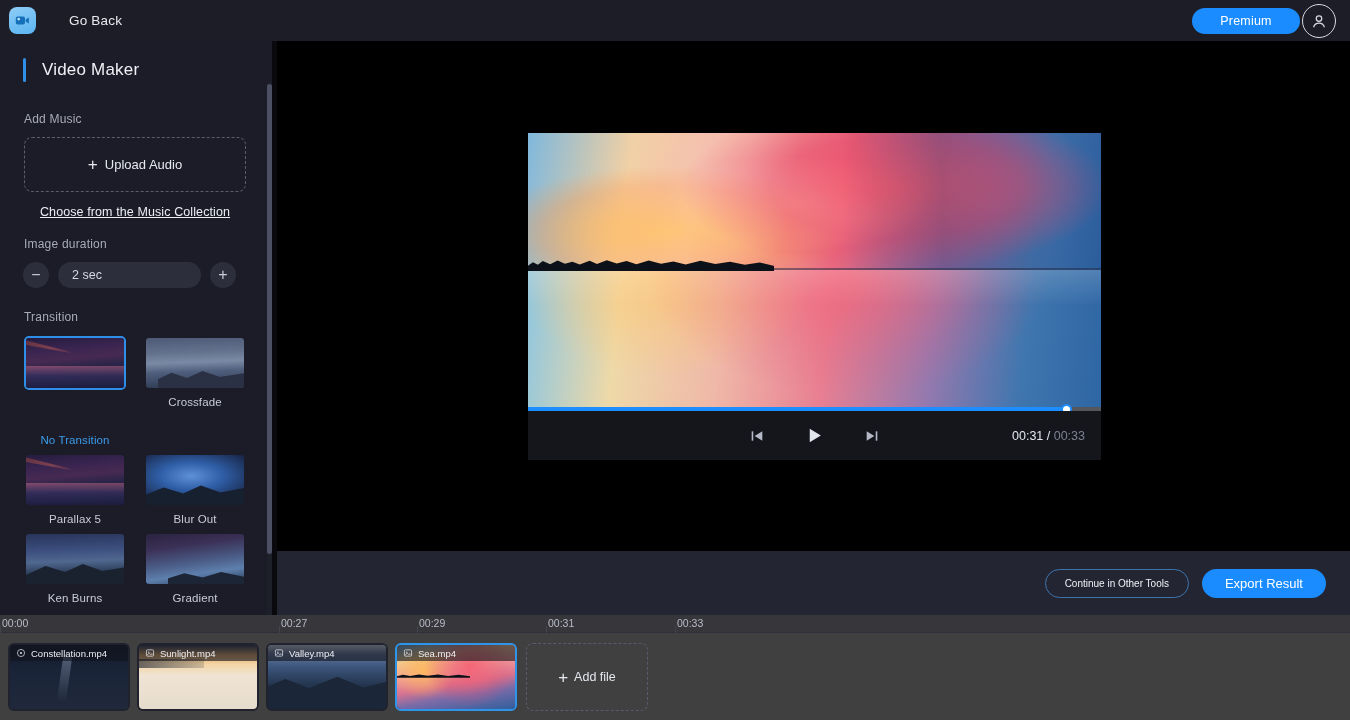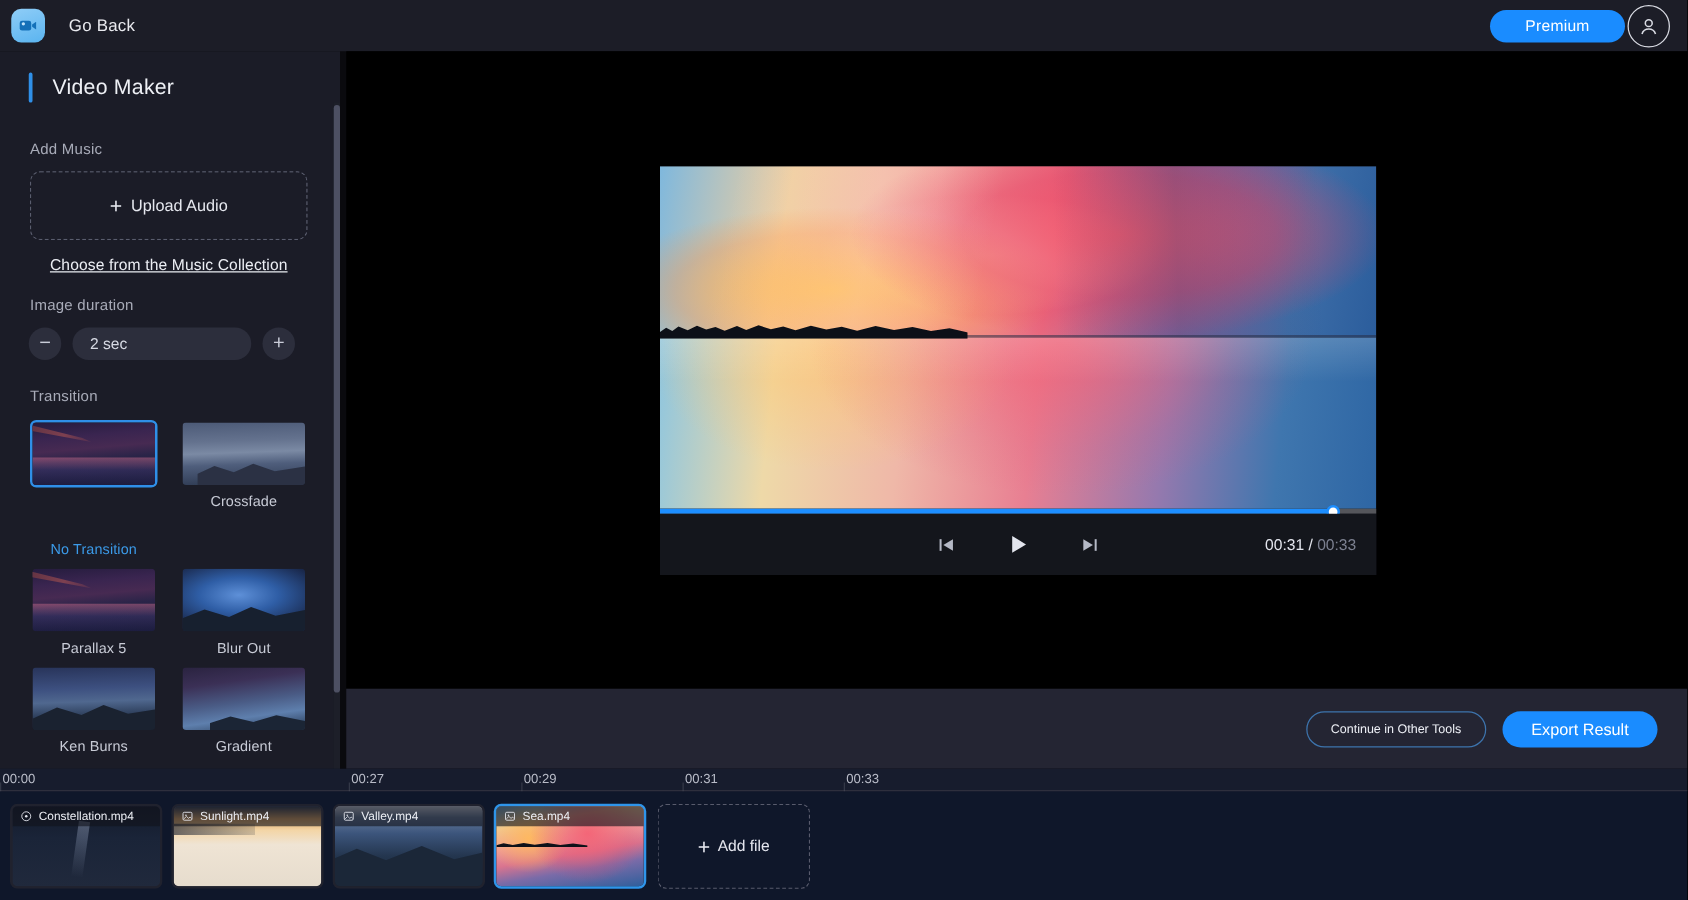--- a/index.html
+++ b/index.html
@@ -17,21 +17,21 @@
     background: #1c1d27; display: flex; align-items: center;
   }
   .logo {
     width: 27px; height: 27px; margin-left: 9px; border-radius: 8px;
     background: linear-gradient(160deg,#8fcdf7,#5ab4f0);
     display: flex; align-items: center; justify-content: center;
     flex: none;
   }
   .logo svg { display: block; }
   .goback {
-    margin-left: 19px; color: #e9eaef; font-size: 13.5px; letter-spacing: .2px;
+    margin-left: 33px; color: #e9eaef; font-size: 13.5px; letter-spacing: .2px;
     cursor: pointer;
   }
   .topbar-right {
     margin-left: auto; display: flex; align-items: center; gap: 2px; margin-right: 14px;
   }
   .premium-btn {
     width: 108px; height: 26px; border-radius: 13px; background: #1a8cff;
     color: #fff; font-size: 12.5px; border: none; cursor: pointer;
     display: flex; align-items: center; justify-content: center;
     letter-spacing: .2px;
@@ -182,21 +182,21 @@
   }
   .btn-primary {
     height: 29px; padding: 0 23px; border-radius: 15px; border: none;
     background: #1a8cff; color: #fff; font-size: 13px; cursor: pointer;
     font-family: "Liberation Sans", sans-serif;
   }
 
   
   .timeline {
     position: absolute; left: 0; top: 615px; width: 1350px; height: 105px;
-    background: #0f172a;
+    background: #404040;
   }
   .ruler {
     position: absolute; left: 0; top: 0; width: 1350px; height: 18px;
     background: #24253360; border-bottom: 1px solid #2e2f3d;
   }
   .tick { position: absolute; top: 2px; font-size: 10.5px; color: #b9bcc8; }
   .tickline { position: absolute; top: 11px; width: 1px; height: 7px; background: #50536280; }
   .clips { position: absolute; left: 0; top: 28px; height: 68px; display: flex; gap: 7px; padding-left: 8px; }
   .clip {
     width: 122px; height: 68px; border-radius: 6px; overflow: hidden;

